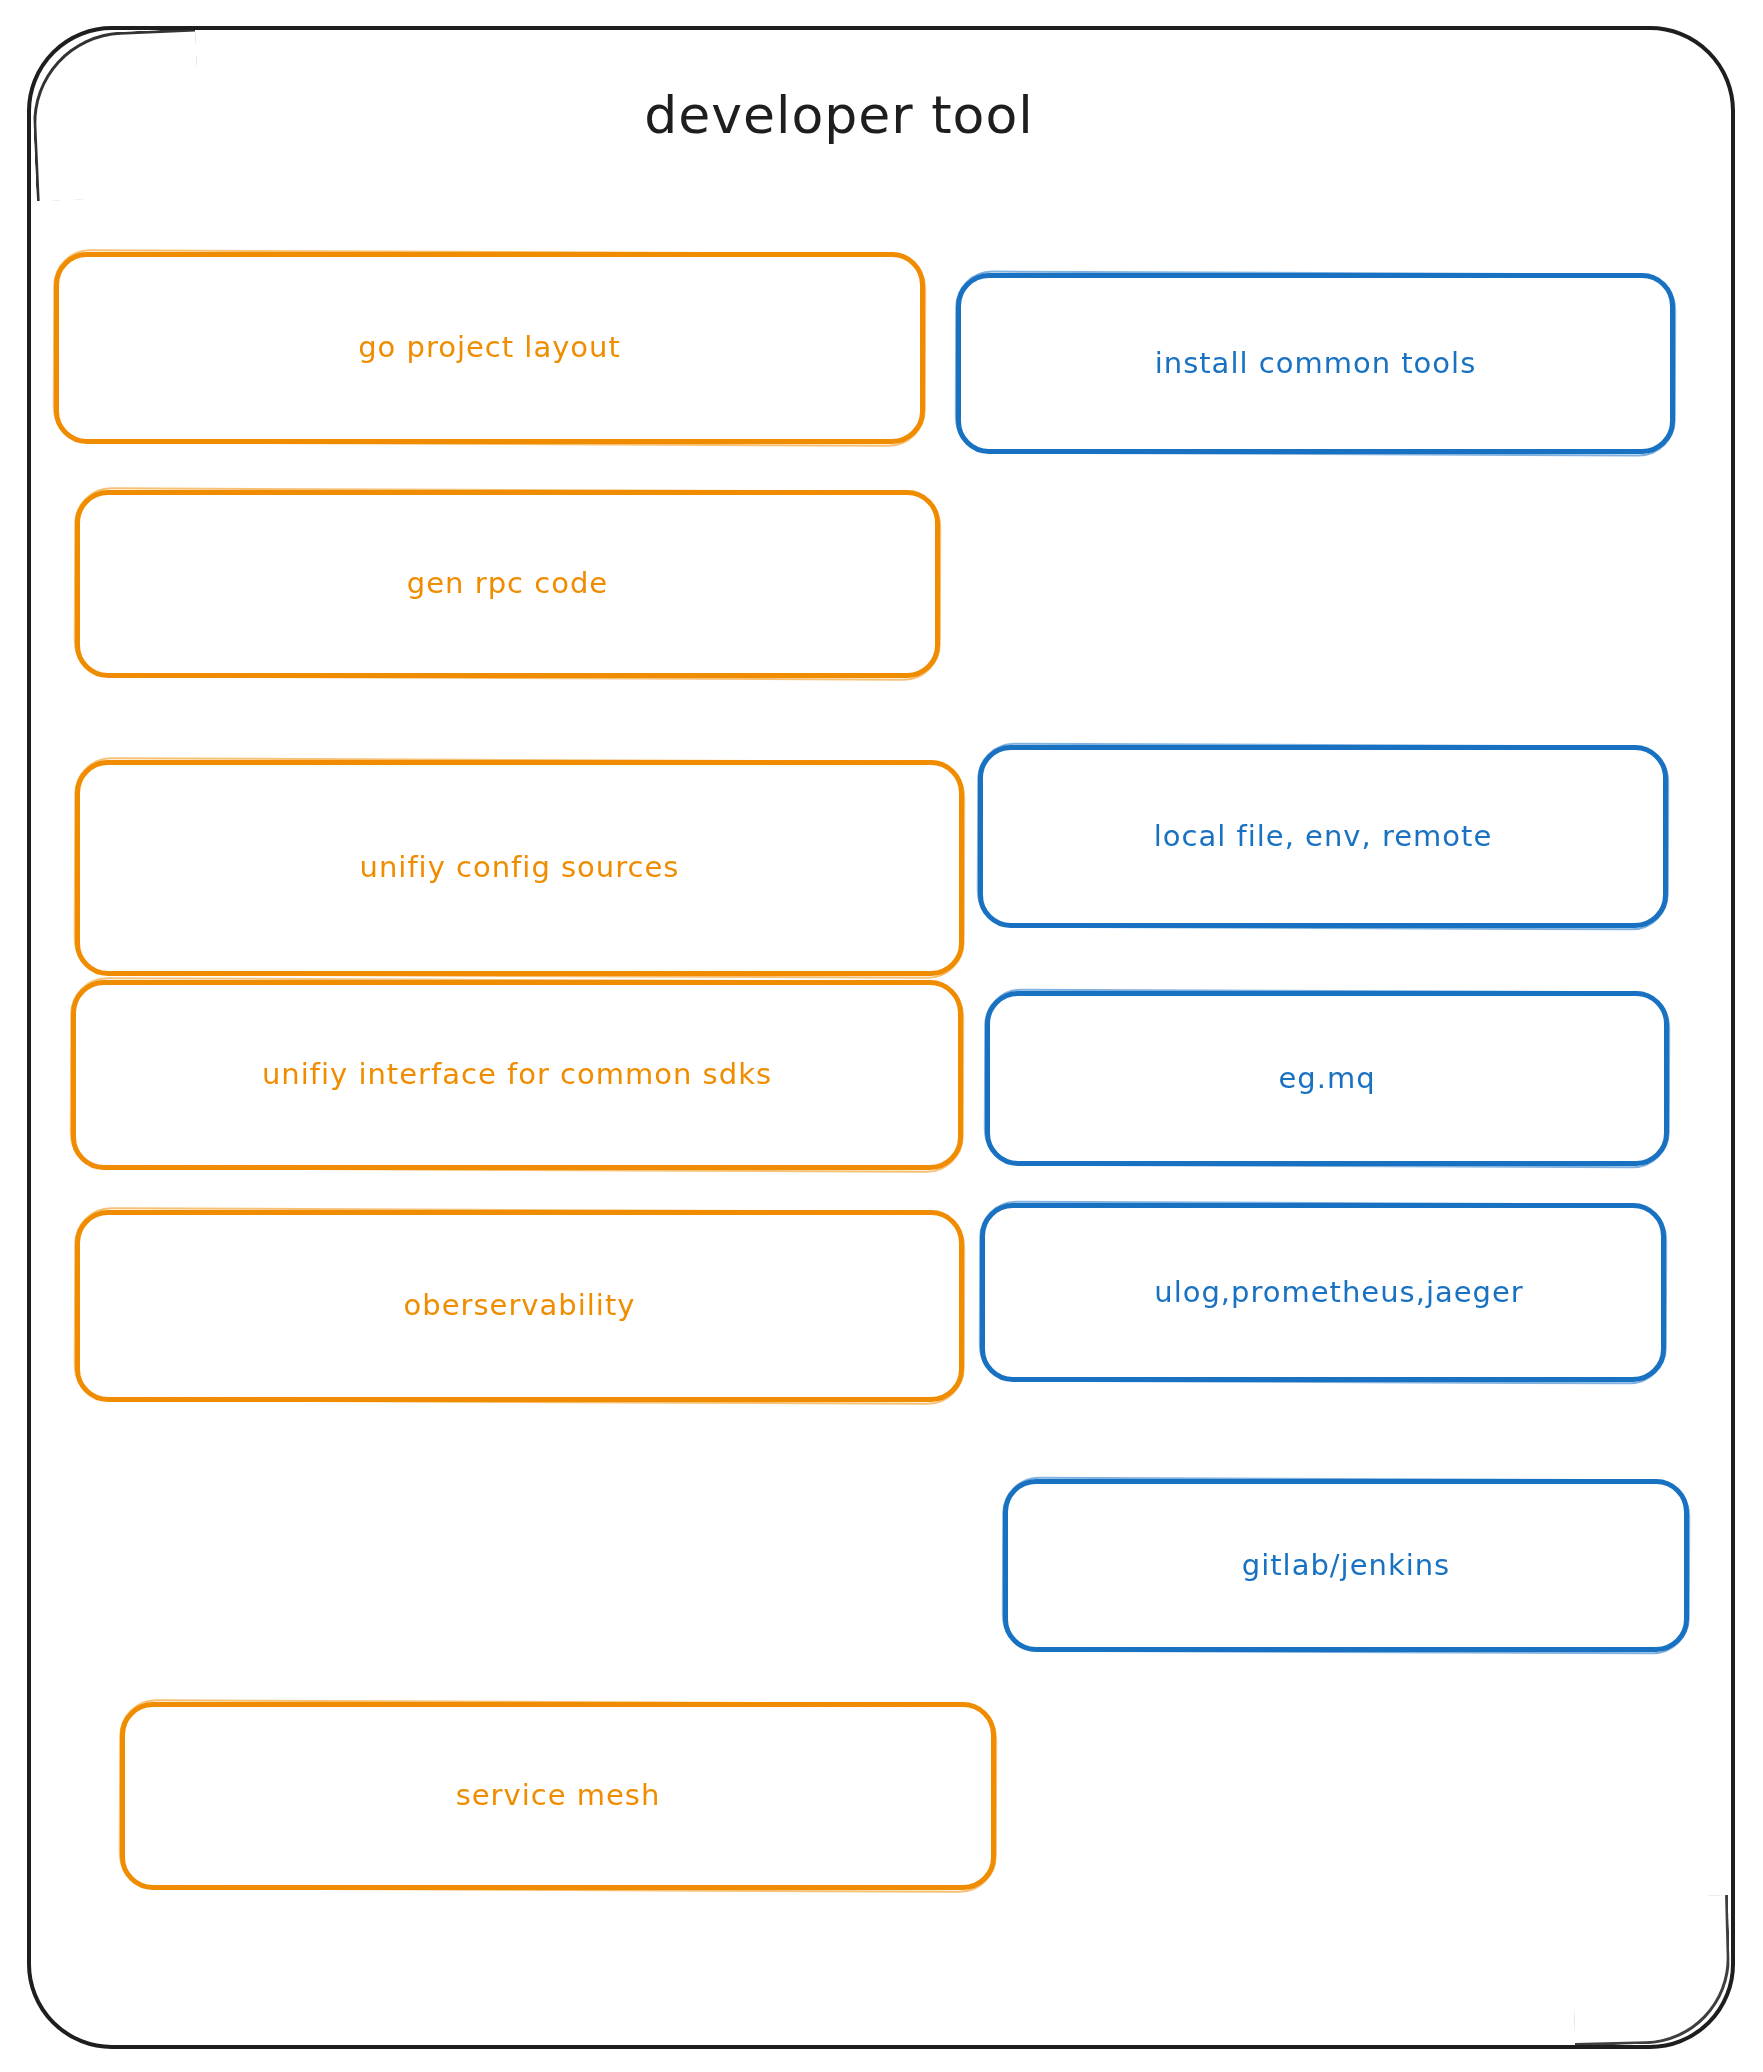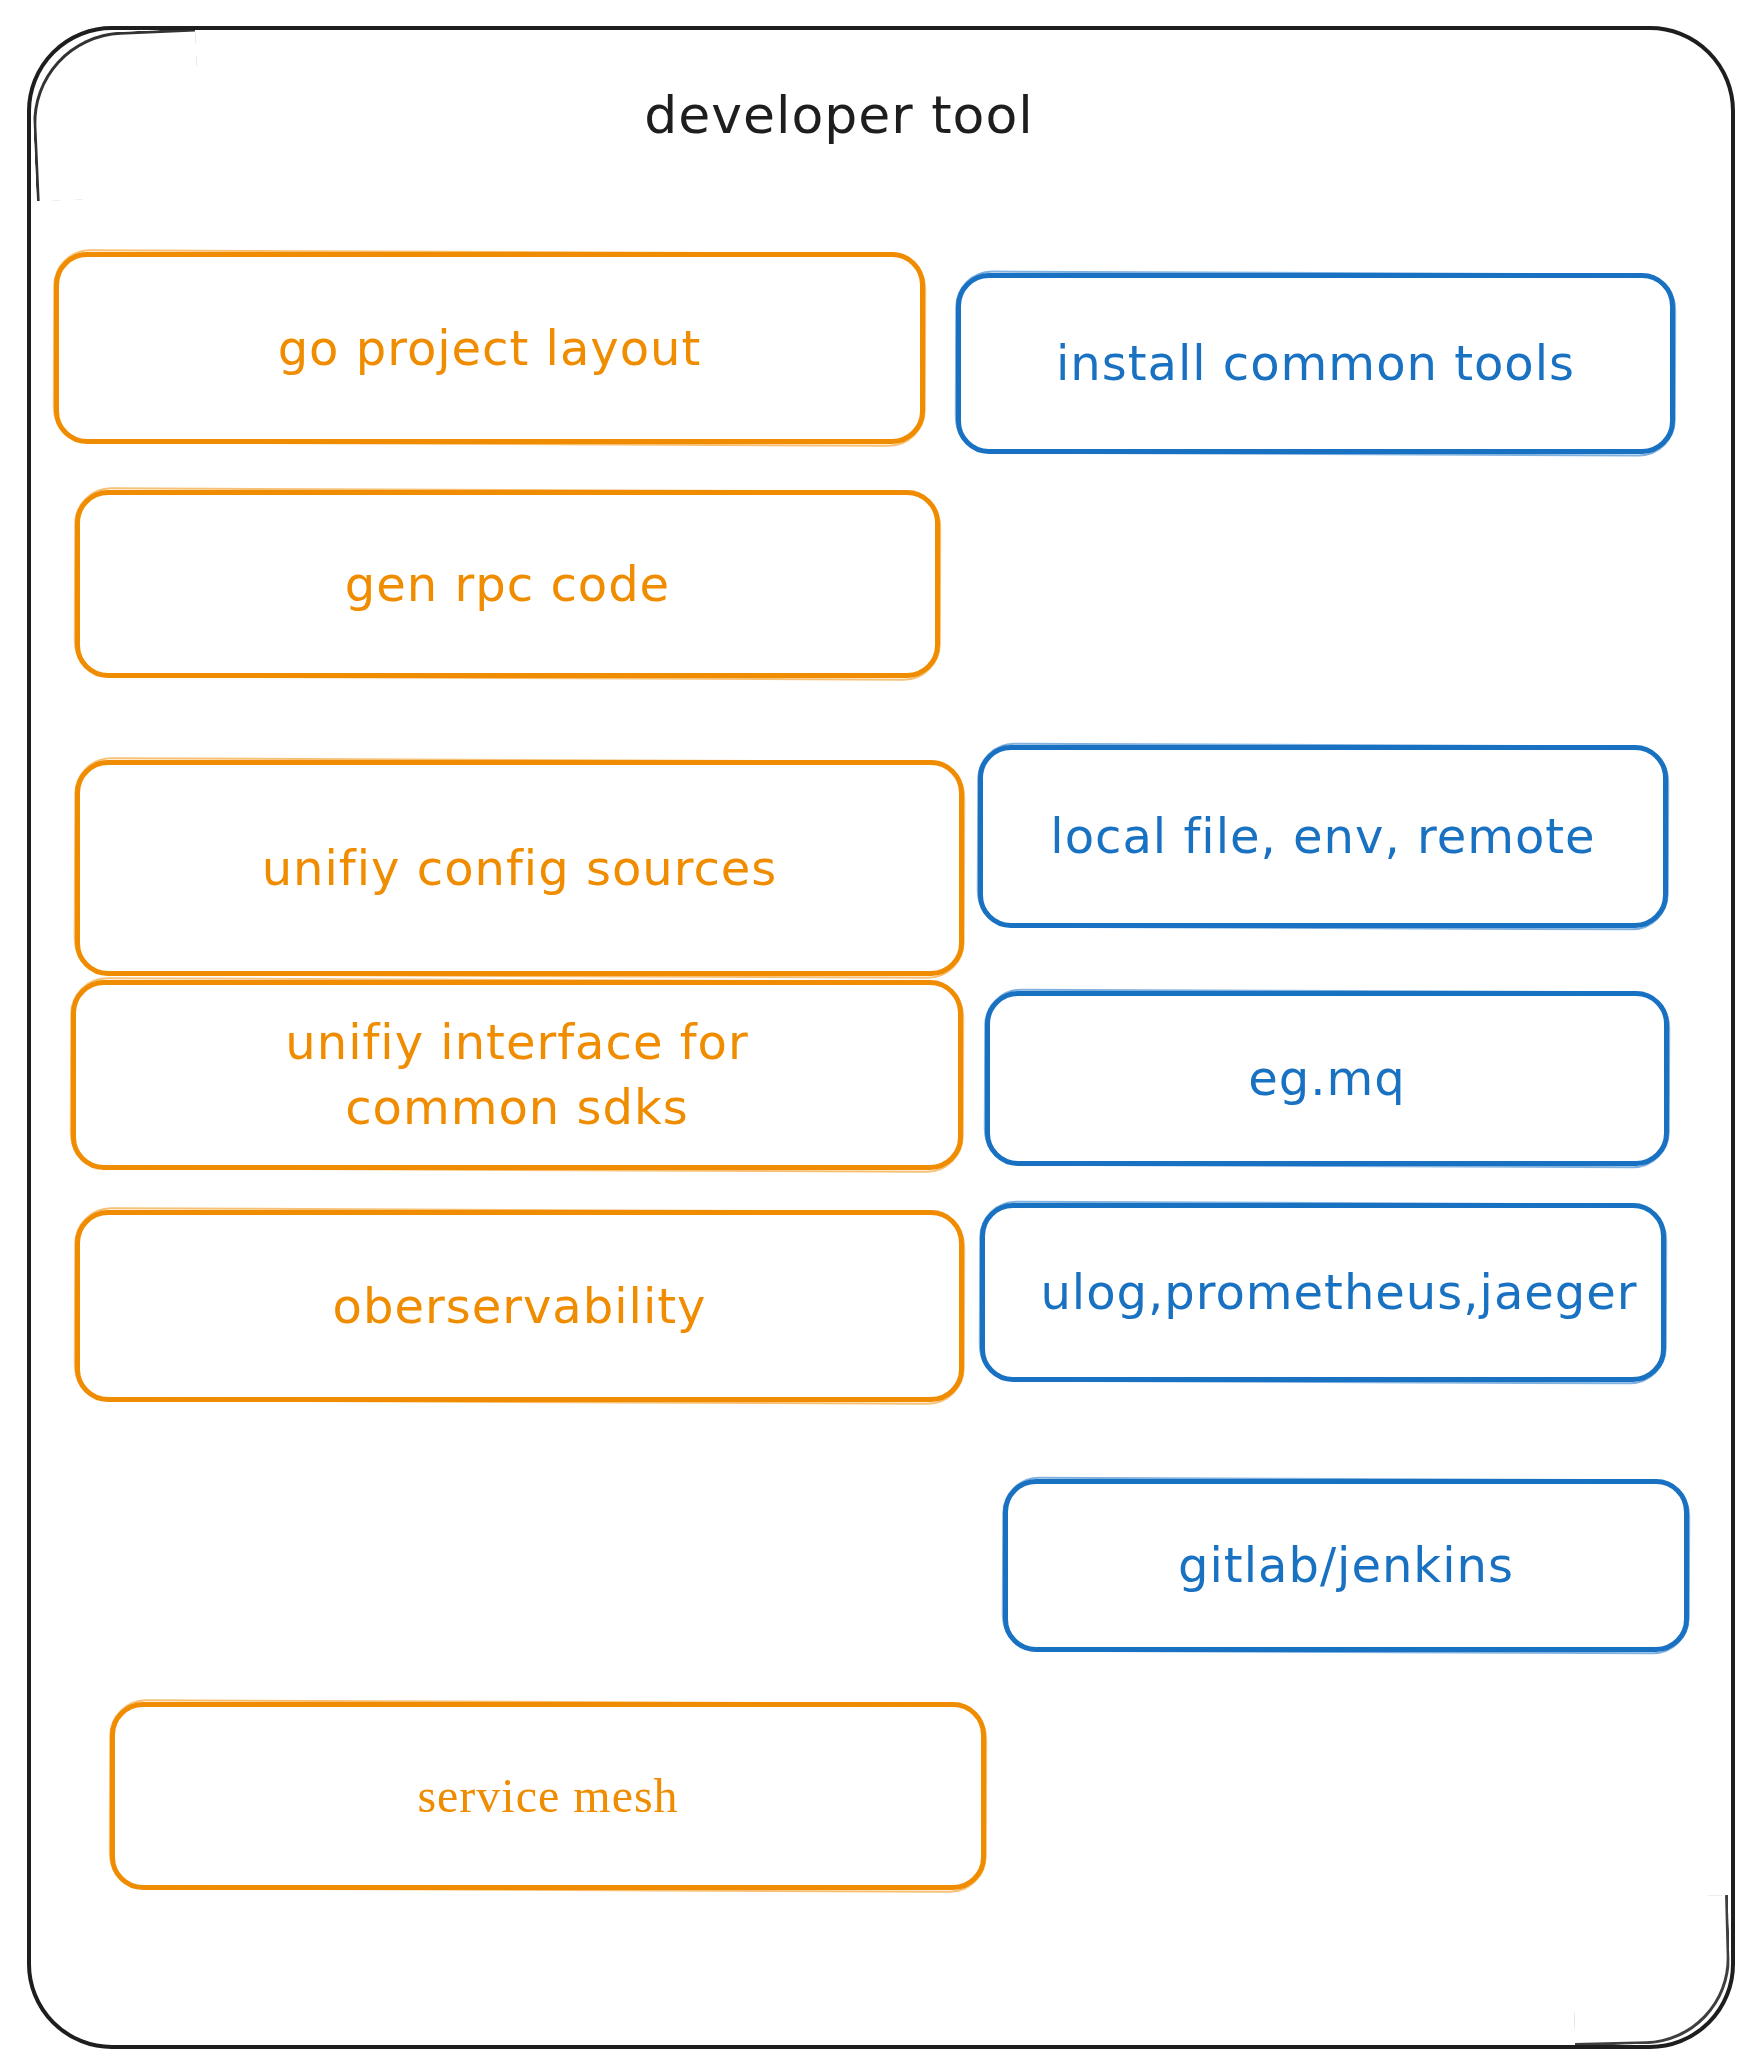--- a/index.html
+++ b/index.html
@@ -90,21 +90,21 @@
     position: absolute;
     inset: -5.8px;
     border-radius: 37px;
     border: 2.4px solid currentColor;
     opacity: 0.55;
     transform: rotate(0.25deg);
     pointer-events: none;
   }
 
   .label {
-    font-size: 48px;
+    font-size: 29px;
     letter-spacing: 1px;
     line-height: 1.35;
     padding: 0 29px;
   }
 </style>
 </head>
 <body>
 
 <div class="canvas">
 
@@ -141,18 +141,18 @@
     <span class="label">oberservability</span>
   </div>
   <div class="box blue" style="left:980px; top:1203px; width:686px; height:179px;padding-left:32px;">
     <span class="label">ulog,prometheus,jaeger</span>
   </div>
 
   <div class="box blue" style="left:1003px; top:1479px; width:686px; height:173px;">
     <span class="label">gitlab/jenkins</span>
   </div>
 
-  <div class="box orange" style="left:110px; top:1702px; width:876px; height:188px;font-family:Liberation Serif, serif;">
+  <div class="box orange" style="left:120px; top:1702px; width:876px; height:188px;">
     <span class="label">service mesh</span>
   </div>
 
 </div>
 
 
 </body></html>

